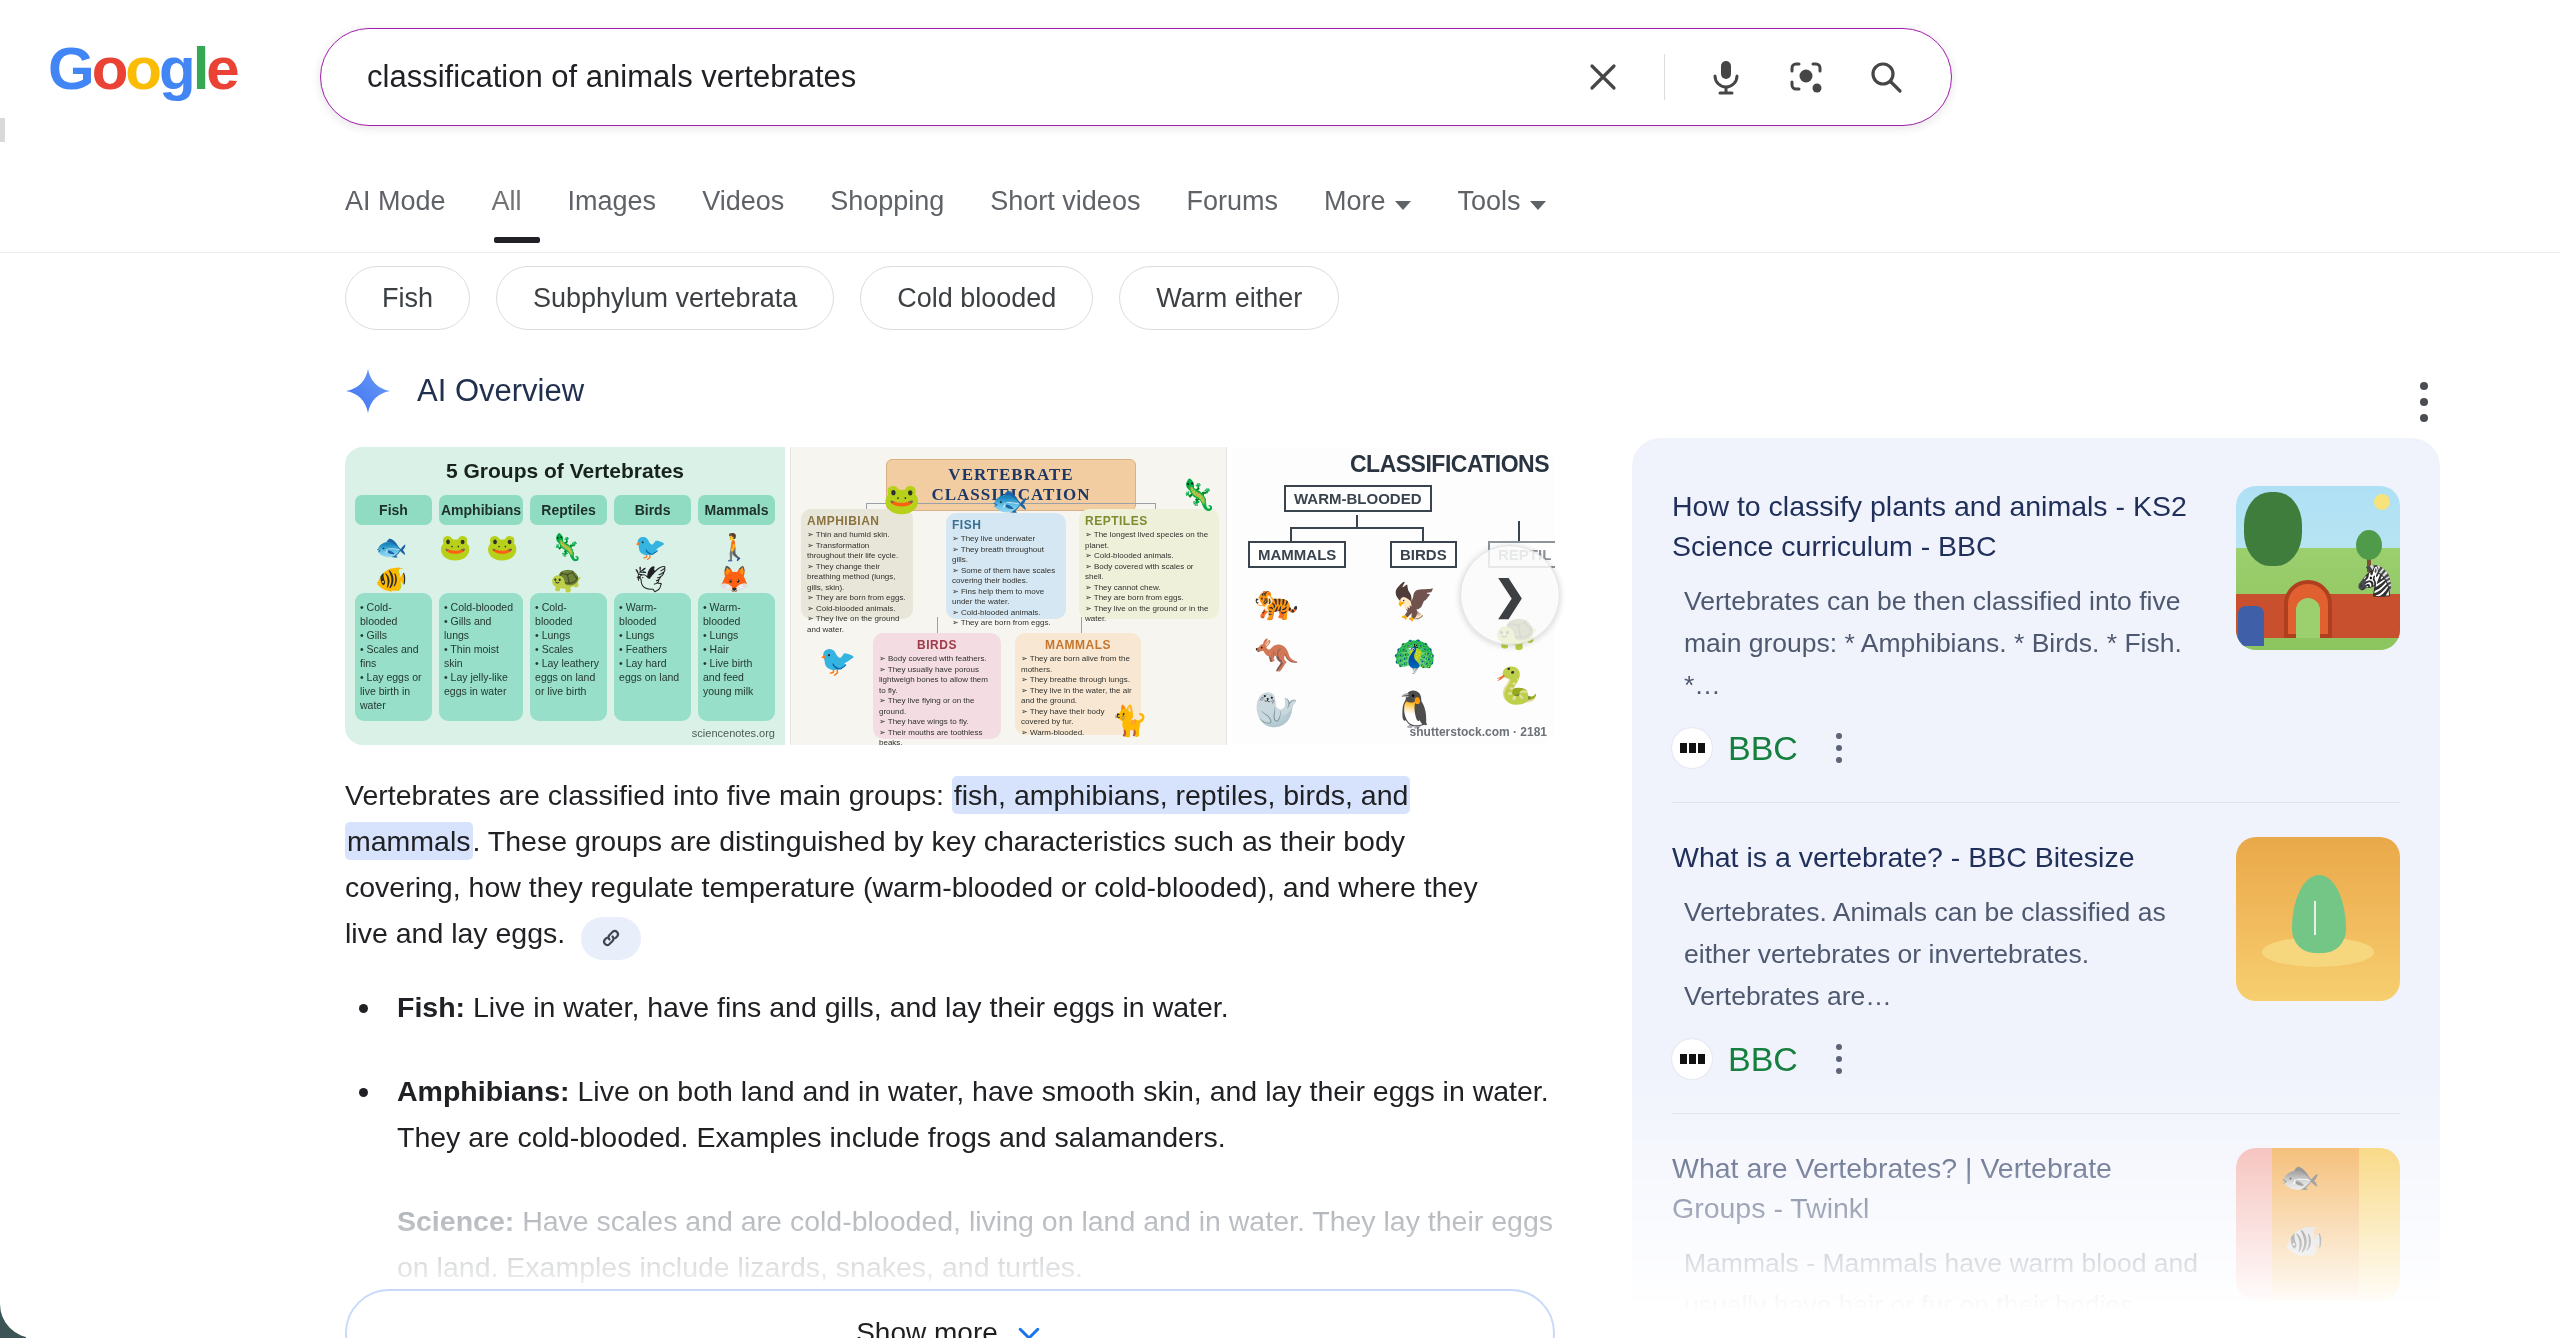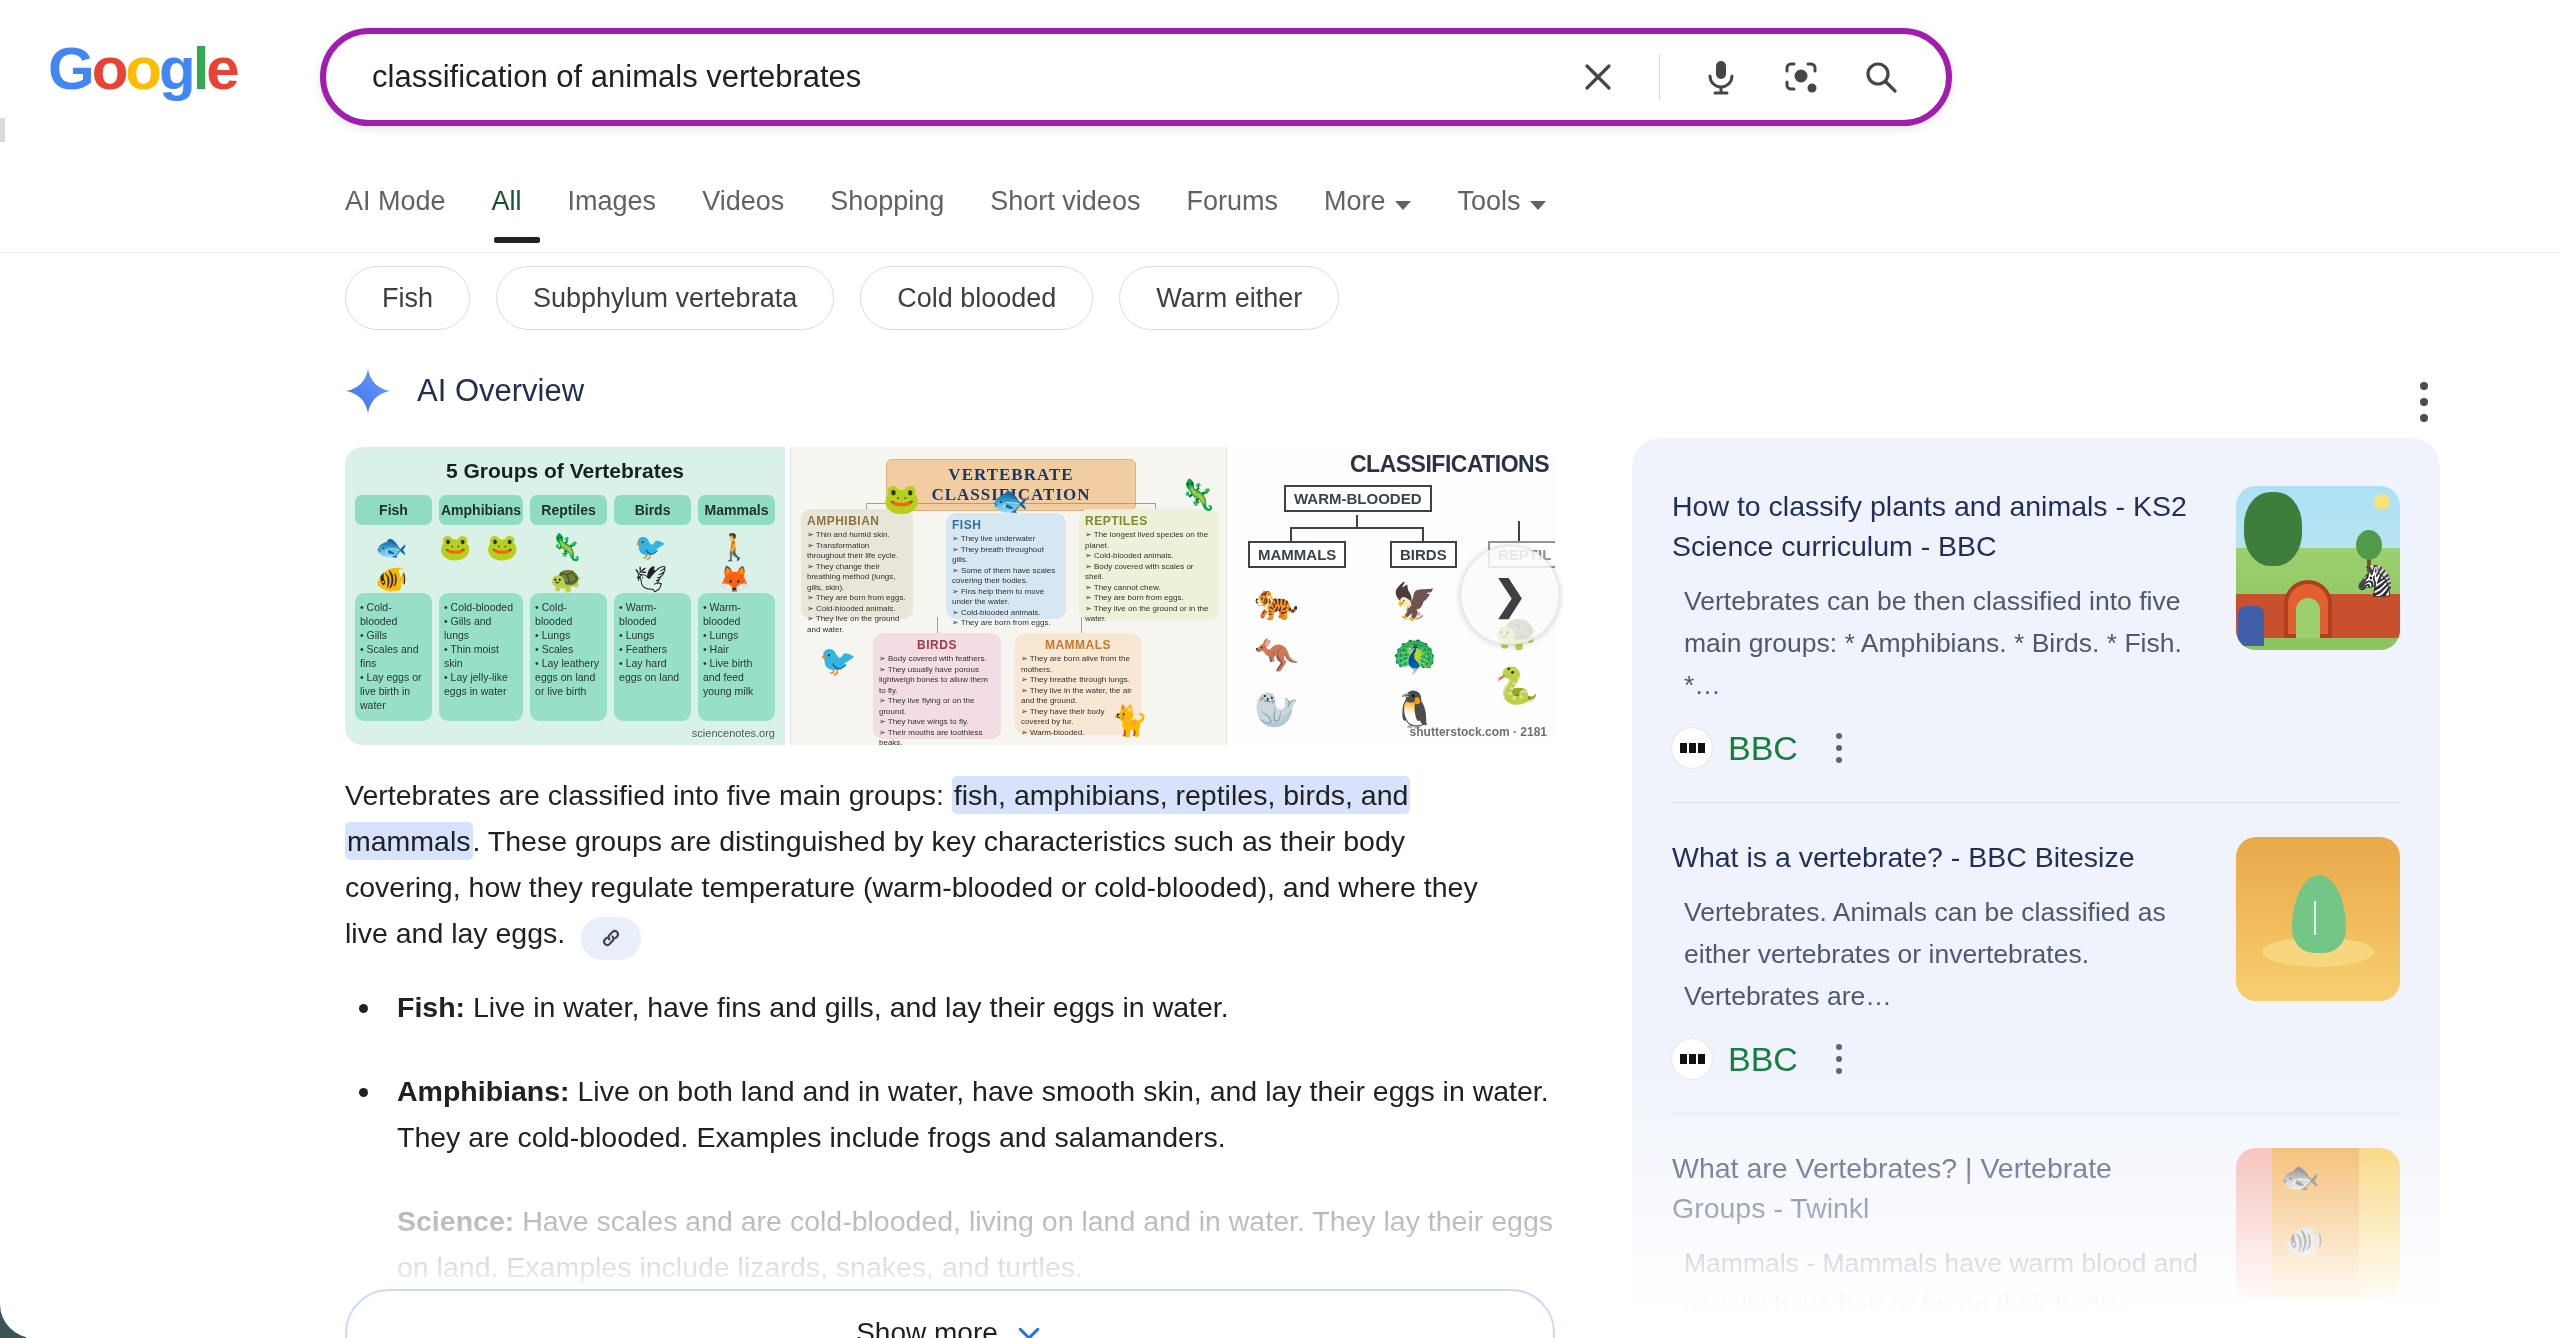--- a/index.html
+++ b/index.html
@@ -9,34 +9,34 @@
     background:#ffffff; position:relative; overflow:hidden; color:#202124;
   }
   
   .logo { position:absolute; left:48px; top:34px; font-size:60px; font-weight:700; letter-spacing:-3px; }
   .logo .l0,.logo .l3 { color:#4285F4; }
   .logo .l1,.logo .l5 { color:#EA4335; }
   .logo .l2 { color:#FBBC05; }
   .logo .l4 { color:#34A853; }
   .search-bar {
     position:absolute; left:320px; top:28px; width:1632px; height:98px;
-    background:#fff; border:6px solid #a21caf; border-radius:49px;
+    background:#fff; border:1px solid #a21caf; border-radius:49px;
     box-shadow:0 2px 10px rgba(32,33,36,.12);
     display:flex; align-items:center; padding:0 46px;
   }
   .search-query { flex:1; border:0; outline:none; font-family:"Liberation Sans",sans-serif;
     font-size:31px; color:#202124; background:transparent; }
   .search-icons { display:flex; align-items:center; gap:42px; }
   .sdivider { width:1px; height:46px; background:#dadce0; }
   .sicon { width:38px; height:38px; display:block; cursor:pointer; }
   
   .tabs { position:absolute; left:345px; top:186px; display:flex; align-items:center; gap:46px;
     font-size:27px; color:#5f6368; }
   .tab { cursor:pointer; position:relative; padding-bottom:26px; }
-  .tab.active { color:#14532d; font-weight:400; }
+  .tab.active { color:#737373; font-weight:400; }
   .tab .underline { position:absolute; left:2px; bottom:0; width:46px; height:6px; background:#202124; border-radius:2px; }
   .tab .caret { display:inline-block; width:0; height:0; border-left:8px solid transparent;
     border-right:8px solid transparent; border-top:9px solid #5f6368; margin-left:10px; }
   .tabs-divider { position:absolute; left:0; top:252px; width:2560px; height:1px; background:#ececec; }
   .edge-notch { position:absolute; left:0; top:118px; width:5px; height:24px; background:#d9d9d9; }
   
   .chips { position:absolute; left:345px; top:266px; display:flex; gap:26px; }
   .chip { height:64px; border:1px solid #dadce0; border-radius:32px; background:#fff;
     display:flex; align-items:center; padding:0 36px; font-size:27px; color:#3c4043; cursor:pointer; }
   

